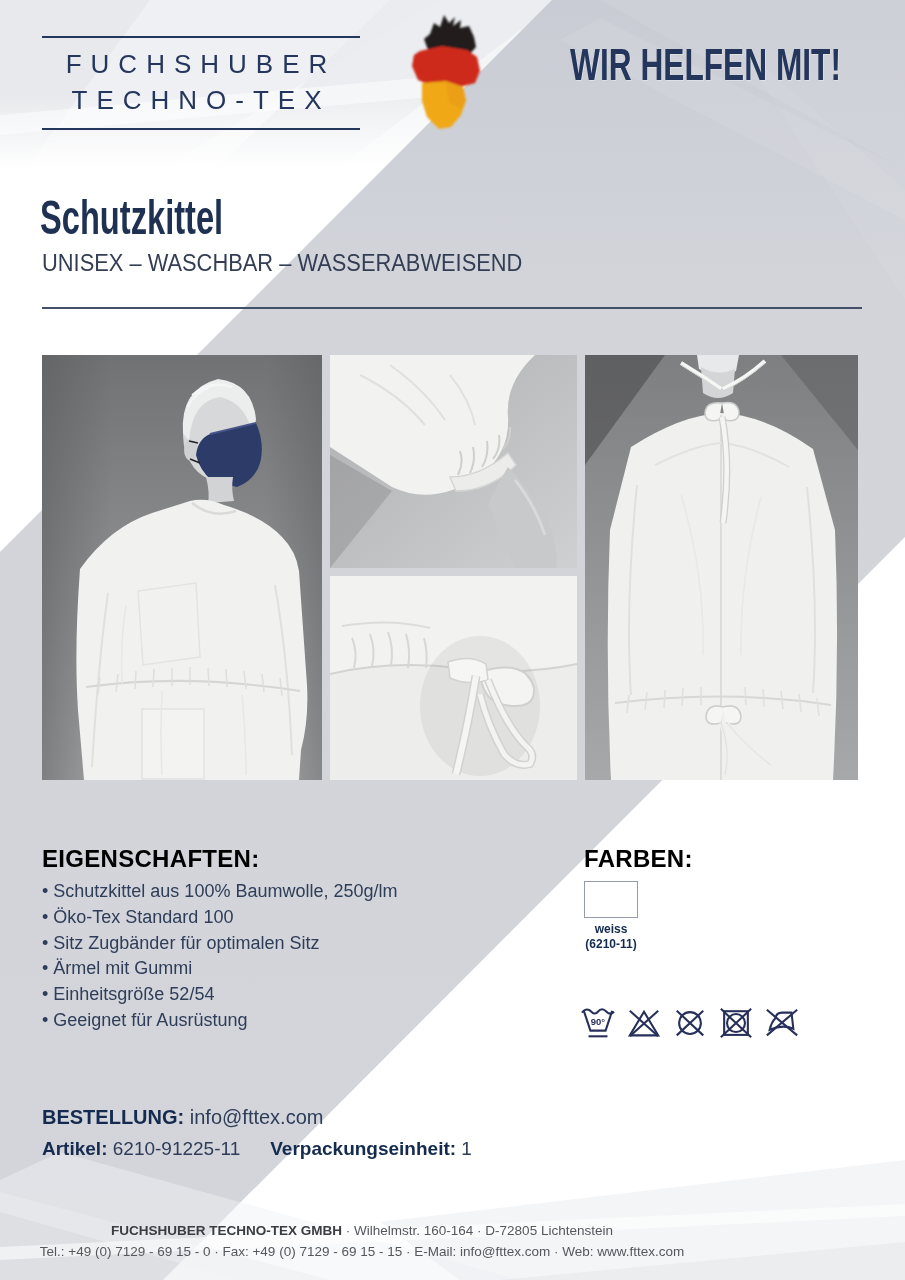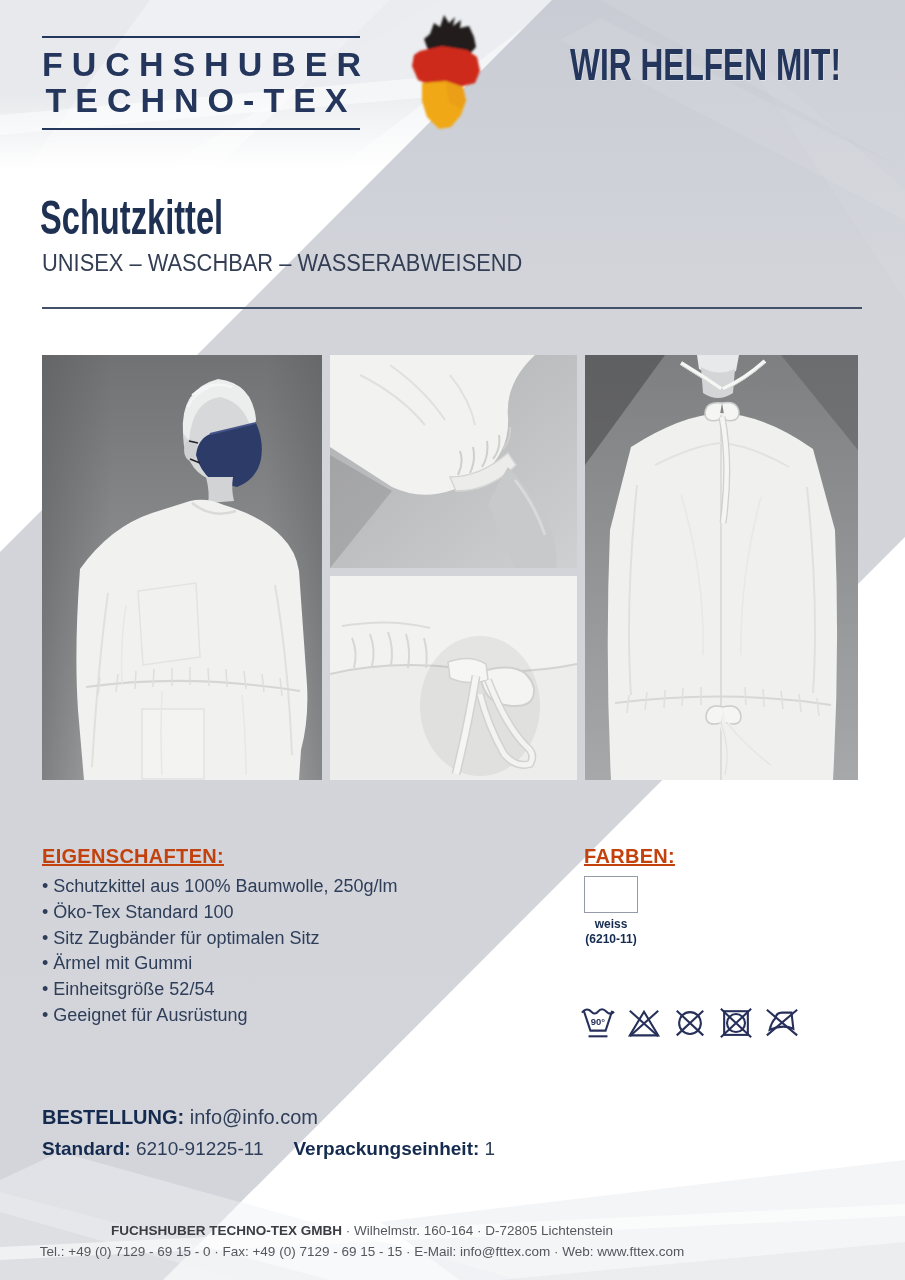--- a/index.html
+++ b/index.html
@@ -13,21 +13,21 @@
   .gray-panel{left:0;top:0;width:905px;height:1280px;
     background:linear-gradient(180deg,#c9ccd4 0%,#d2d4da 22%,#d3d5db 100%);
     clip-path:polygon(552px 0,905px 0,905px 537px,163px 1280px,0 1280px,0 552px);}
   .panel-tex{left:0;top:0;pointer-events:none;}
   .footer-tex{left:0;top:1152px;pointer-events:none;}
 
   
   .logo{left:42px;top:36px;width:318px;text-align:center;
         border-top:2.5px solid #24365c;border-bottom:2.5px solid #24365c;
         padding:8px 0 10px 0;}
-  .logo-line{font-size:34px;font-weight:bold;color:#24365c;letter-spacing:9px;
+  .logo-line{font-size:26px;font-weight:normal;color:#24365c;letter-spacing:9px;
              line-height:36px;white-space:nowrap;}
   .map{left:394px;top:10px;}
   .tagline{left:570px;top:40px;font-size:44px;font-weight:bold;color:#24365c;
            white-space:nowrap;transform:scaleX(.72);transform-origin:left top;
            text-shadow:1px 1px 0 rgba(255,255,255,.35);}
 
   
   .title{left:40px;top:192px;font-size:48px;line-height:52px;font-weight:bold;
          color:#1e3153;white-space:nowrap;transform:scaleX(.68);transform-origin:left top;}
   .subtitle{left:42px;top:250px;font-size:23px;line-height:27px;color:#333e54;
@@ -36,21 +36,21 @@
 
   
   .photo{overflow:hidden;}
   .photo-front{left:42px;top:355px;width:280px;height:425px;}
   .photo-cuff{left:330px;top:355px;width:247px;height:213px;}
   .photo-tie{left:330px;top:576px;width:247px;height:204px;}
   .photo-back{left:585px;top:355px;width:273px;height:425px;}
 
   
   .props{left:42px;top:845px;width:500px;}
-  .sec-head{font-size:20px;font-weight:bold;color:#c2410c;letter-spacing:.3px;text-decoration:underline;}
+  .sec-head{font-size:24px;font-weight:bold;color:#000000;letter-spacing:.3px;}
   .prop-line{font-size:18px;line-height:25.8px;color:#2e3d58;}
   .props .sec-head{margin-bottom:6px;}
 
   
   .farben{left:584px;top:845px;width:200px;}
   .swatch{width:52px;height:35px;background:#ffffff;border:1px solid #959ba9;margin-top:8px;}
   .swatch-label{width:54px;text-align:center;font-size:12px;font-weight:bold;
                 color:#142a4e;line-height:15px;margin-top:4px;}
 
   
@@ -295,26 +295,26 @@
     <svg class="ci" viewBox="0 0 38 42">
       <g stroke="#27305a" stroke-width="2.2" fill="none">
         <path d="M12 15 Q13 9 19 9 H29 L31 26 Q20 21 6 27 Q8 19 12 15 Z"></path>
         <path d="M3 6 L35 33 M35 6 L3 33"></path>
       </g>
     </svg>
   </div>
 
   <div class="abs order">
     <b>BESTELLUNG:</b>
-    <span>info@info.com</span>
+    <span>info@fttex.com</span>
   </div>
 
   <div class="abs specs">
     <span>
-      <b>Standard:</b>
+      <b>Artikel:</b>
       <span>6210-91225-11</span>
     </span>
     <span>
       <b>Verpackungseinheit:</b>
       <span>1</span>
     </span>
   </div>
 
   <div class="abs footer">
     <div>

